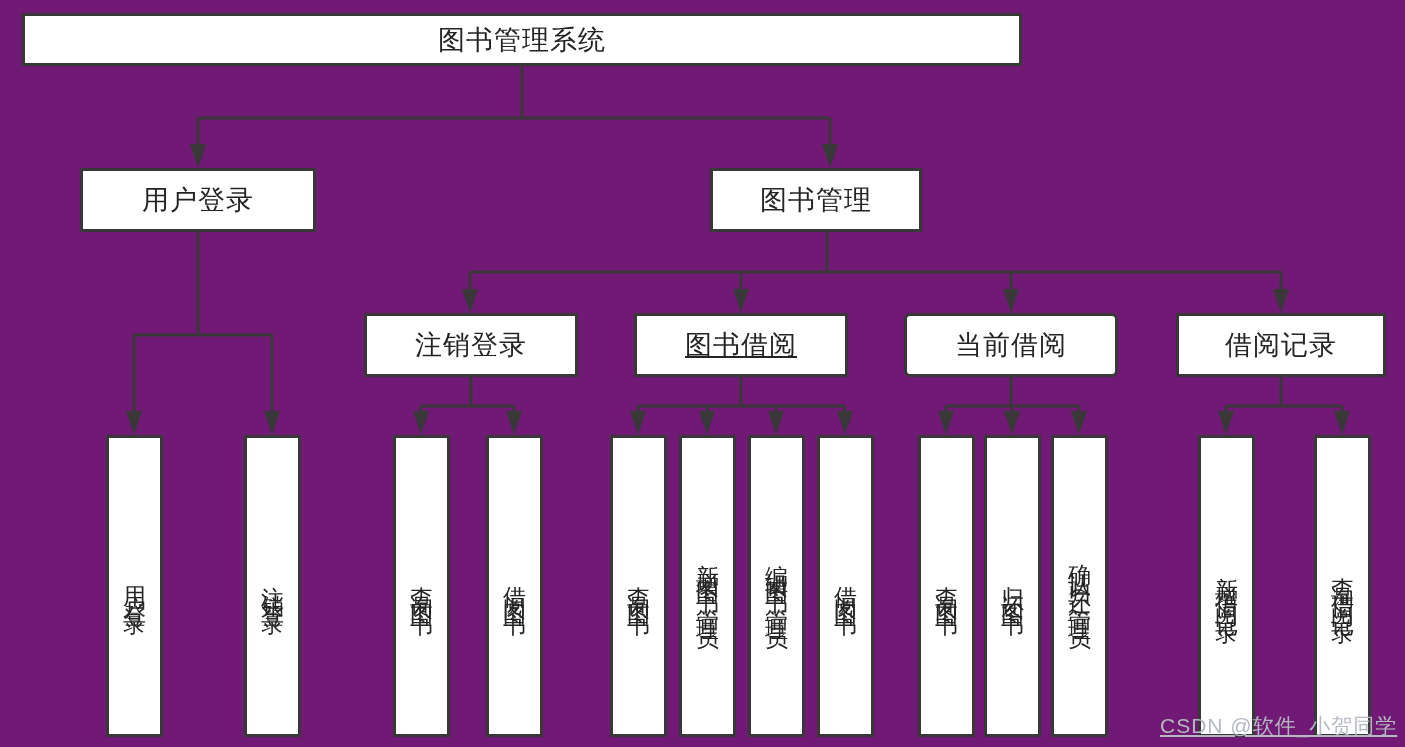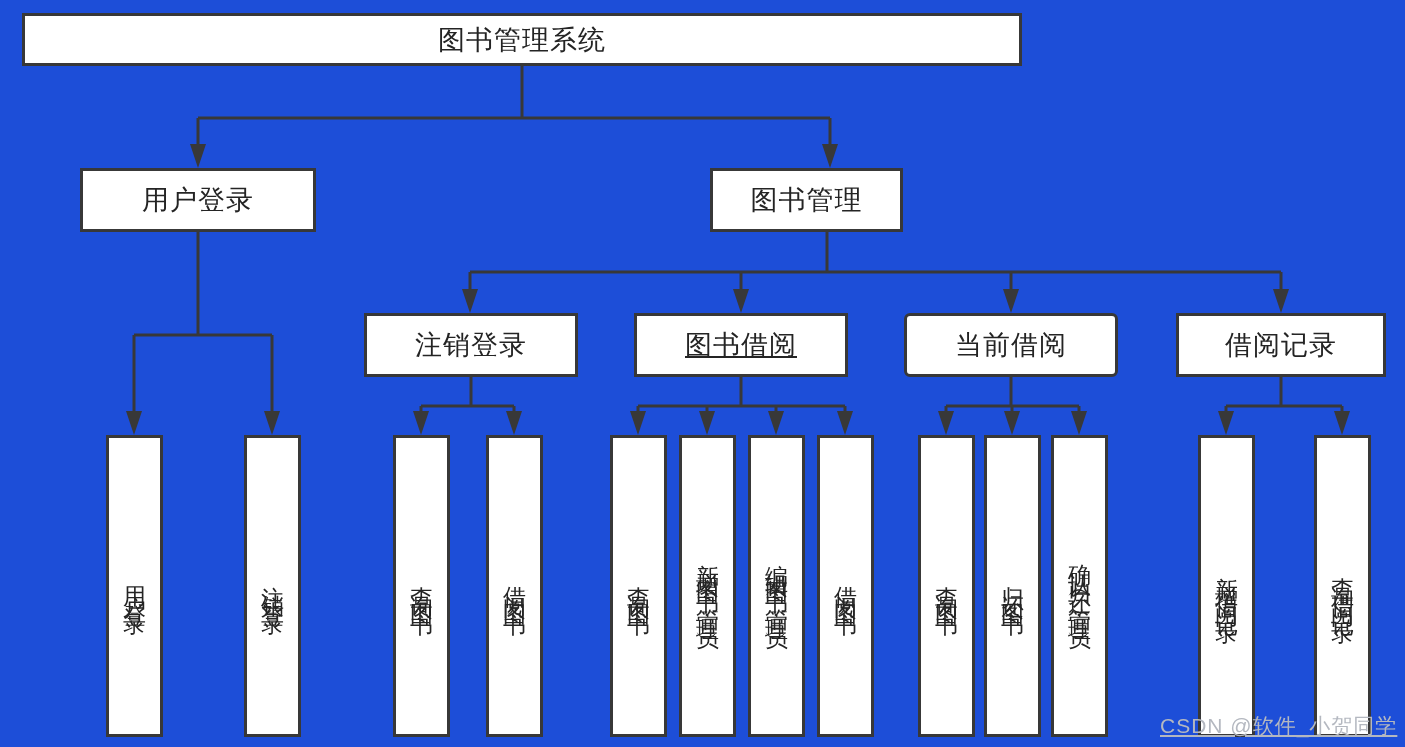--- a/index.html
+++ b/index.html
@@ -1,30 +1,30 @@
 <!DOCTYPE html>
 <html><head>
 <meta charset="utf-8">
 <style>
   html,body { margin:0; padding:0; background:#ffffff; }
   .canvas {
-    position:relative; width:1405px; height:747px; background:#1d4ed8;
+    position:relative; width:1405px; height:747px; background:#701a75;
     font-family:"Liberation Sans","DejaVu Sans",sans-serif; color:#222222;
     overflow:hidden;
   }
   .wires { position:absolute; left:0; top:0; z-index:1; }
   .box {
     position:absolute; box-sizing:border-box; background:#ffffff;
     border:3px solid #383838; display:flex; align-items:center; justify-content:center;
     z-index:2; color:#242424;
   }
   .hbox { font-size:27px; letter-spacing:1px; white-space:nowrap; }
   .root  { left:22px;  top:13px;  width:1000px; height:53px; }
   .lv2a  { left:80px;  top:168px; width:236px;  height:64px; }
-  .lv2b  { left:710px; top:168px; width:193px;  height:64px; }
+  .lv2b  { left:710px; top:168px; width:212px;  height:64px; }
   .lv3a  { left:364px; top:313px; width:214px;  height:64px; }
   .lv3b  { left:634px; top:313px; width:214px;  height:64px;text-decoration:underline; }
   .lv3c  { left:904px; top:313px; width:214px;  height:64px;border-radius:6px; }
   .lv3d  { left:1176px;top:313px; width:210px;  height:64px; }
   .vbox  { top:435px; width:57px; height:302px; font-size:23px; }
   .vbox span {
     writing-mode:vertical-rl; text-orientation:mixed;
     letter-spacing:9px; line-height:1; white-space:nowrap;
   }
   .leaf1  { left:106px; }  .leaf2  { left:244px; }

